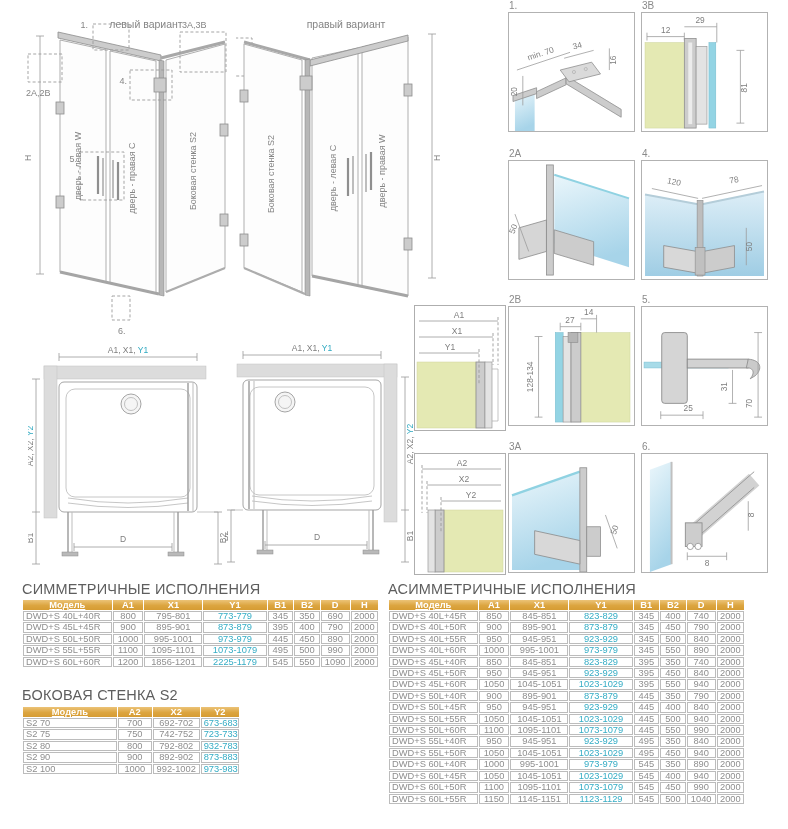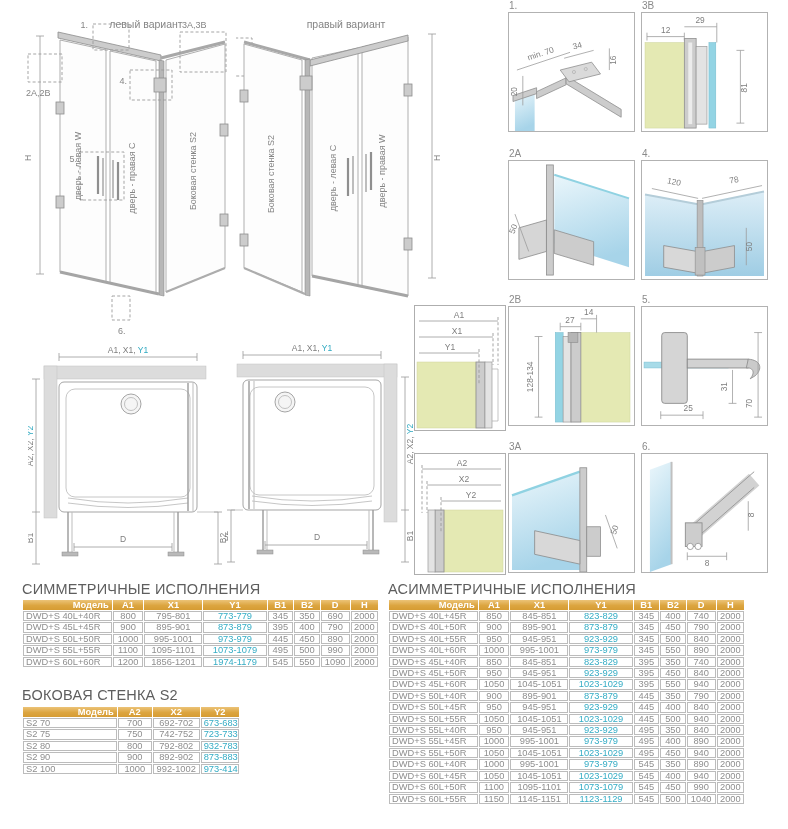--- a/index.html
+++ b/index.html
@@ -7,21 +7,21 @@
        font-family:"Liberation Sans",sans-serif;overflow:hidden;}
   .abs{position:absolute;}
   .title{font-size:14.5px;color:#5e5e5e;letter-spacing:.2px;white-space:nowrap;}
   .detail-label{font-size:10px;color:#8a8a8a;}
   .detail-box{border:1px solid #b2b2b2;background:#fff;box-sizing:border-box;}
   .detail-box svg{display:block;width:100%;height:100%;}
   
   table{border-collapse:separate;border-spacing:1px;table-layout:fixed;}
   th{background:linear-gradient(180deg,#ecc377 0%,#dca540 55%,#d69c33 100%);
      color:#fff;font-weight:bold;font-size:9.3px;height:10px;padding:0 3px;text-align:center;overflow:hidden;}
-  th.model-col{text-align:right;}
+  th.model-col{text-align:center;text-decoration:underline;}
   td{border:1px solid #bcbcbc;background:#fff;color:#8e8e8e;text-align:center;
      font-size:9.3px;height:7.6px;line-height:8.4px;padding:0 2px;white-space:nowrap;overflow:hidden;}
   td.model-col{text-align:left;}
   td.hl{color:#35adc5;}
   
   svg text{font-family:"Liberation Sans",sans-serif;fill:#808080;}
   svg .dim{stroke:#9b9b9b;stroke-width:.8;fill:none;}
   svg .dash{stroke:#9b9b9b;stroke-width:.9;stroke-dasharray:3 2.2;fill:none;}
   svg .thin{stroke:#adadad;stroke-width:.7;fill:none;}
   svg .gl{stroke:#a6a6a6;stroke-width:.9;fill:#fdfdfd;}
@@ -467,21 +467,21 @@
         <td class="hl">1073-1079</td>
         <td>495</td>
         <td>500</td>
         <td>990</td>
         <td>2000</td>
       </tr>
       <tr>
         <td class="model-col">DWD+S 60L+60R</td>
         <td>1200</td>
         <td>1856-1201</td>
-        <td class="hl">1974-1179</td>
+        <td class="hl">2225-1179</td>
         <td>545</td>
         <td>550</td>
         <td>1090</td>
         <td>2000</td>
       </tr>
     </tbody>
   </table>
 
 <div class="abs title" style="left:22px;top:687px">БОКОВАЯ СТЕНКА S2</div>
 <table class="abs" style="left:22px;top:706px;width:218px">
@@ -521,21 +521,21 @@
       <tr>
         <td class="model-col">S2 90</td>
         <td>900</td>
         <td>892-902</td>
         <td class="hl">873-883</td>
       </tr>
       <tr>
         <td class="model-col">S2 100</td>
         <td>1000</td>
         <td>992-1002</td>
-        <td class="hl">973-414</td>
+        <td class="hl">973-983</td>
       </tr>
     </tbody>
   </table>
 
 <div class="abs title" style="left:388px;top:581px">АСИММЕТРИЧНЫЕ ИСПОЛНЕНИЯ</div>
 <table class="abs" style="left:388px;top:599px;width:357px">
     <colgroup>
       <col style="width: 26%;">
       <col style="width: 9%;">
       <col style="width: 17%;">
@@ -652,40 +652,40 @@
         <td class="model-col">DWD+S 50L+55R</td>
         <td>1050</td>
         <td>1045-1051</td>
         <td class="hl">1023-1029</td>
         <td>445</td>
         <td>500</td>
         <td>940</td>
         <td>2000</td>
       </tr>
       <tr>
+        <td class="model-col">DWD+S 50L+60R</td>
+        <td>1100</td>
+        <td>1095-1101</td>
+        <td class="hl">1073-1079</td>
+        <td>445</td>
+        <td>550</td>
+        <td>990</td>
+        <td>2000</td>
+      </tr>
+      <tr>
         <td class="model-col">DWD+S 55L+40R</td>
         <td>950</td>
         <td>945-951</td>
         <td class="hl">923-929</td>
         <td>495</td>
         <td>350</td>
         <td>840</td>
         <td>2000</td>
       </tr>
       <tr>
-        <td class="model-col">DWD+S 55L+45R</td>
-        <td>1000</td>
-        <td>995-1001</td>
-        <td class="hl">973-979</td>
-        <td>495</td>
-        <td>400</td>
-        <td>890</td>
-        <td>2000</td>
-      </tr>
-      <tr>
         <td class="model-col">DWD+S 55L+50R</td>
         <td>1050</td>
         <td>1045-1051</td>
         <td class="hl">1023-1029</td>
         <td>495</td>
         <td>450</td>
         <td>940</td>
         <td>2000</td>
       </tr>
       <tr>

